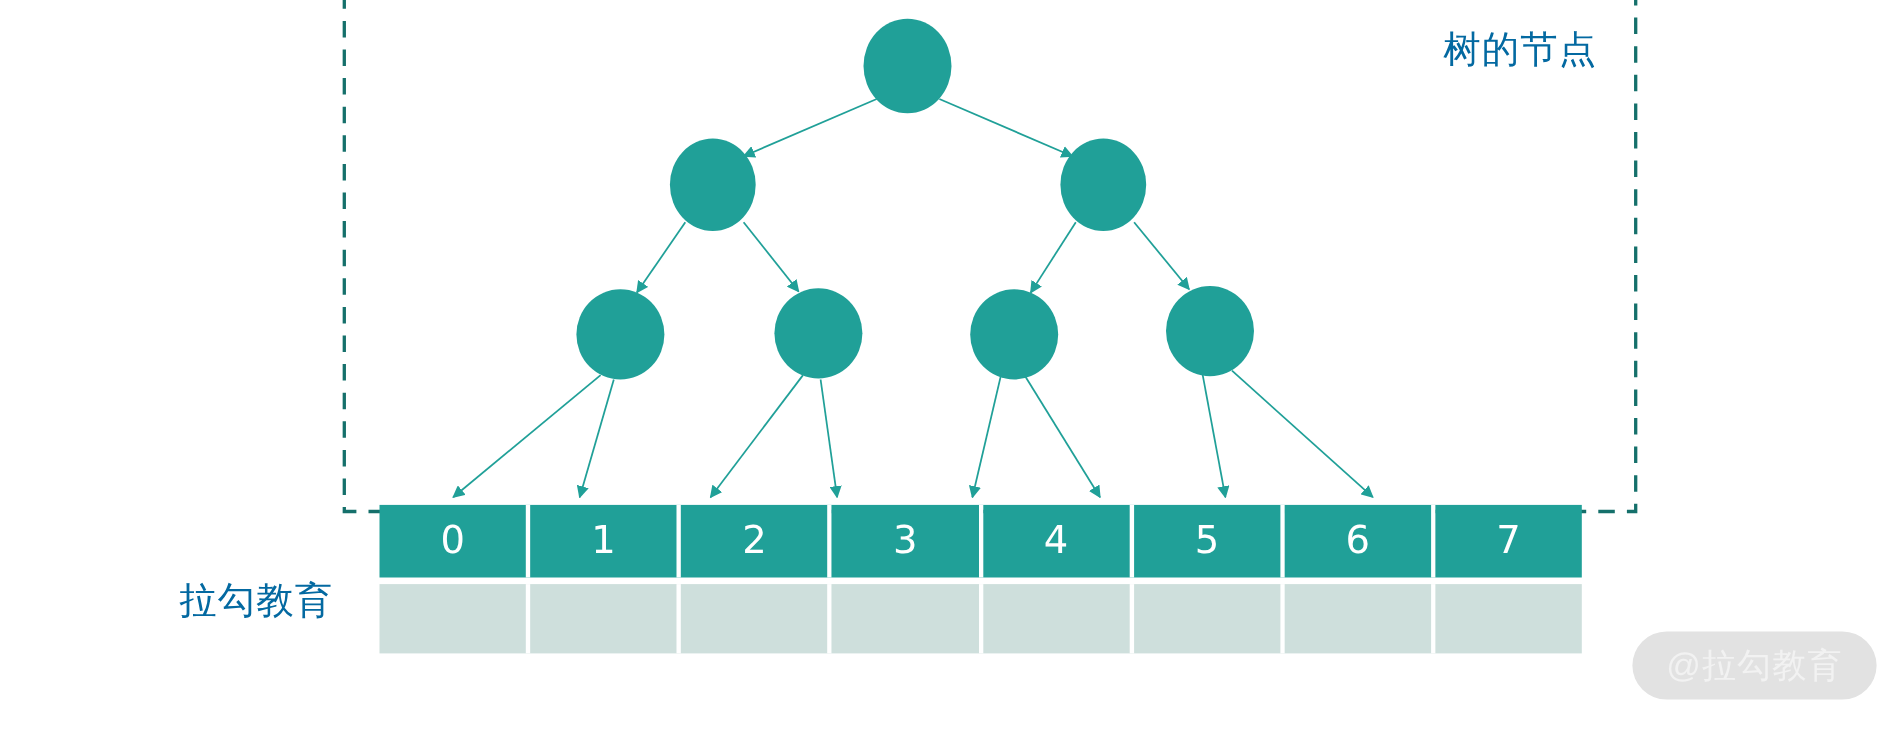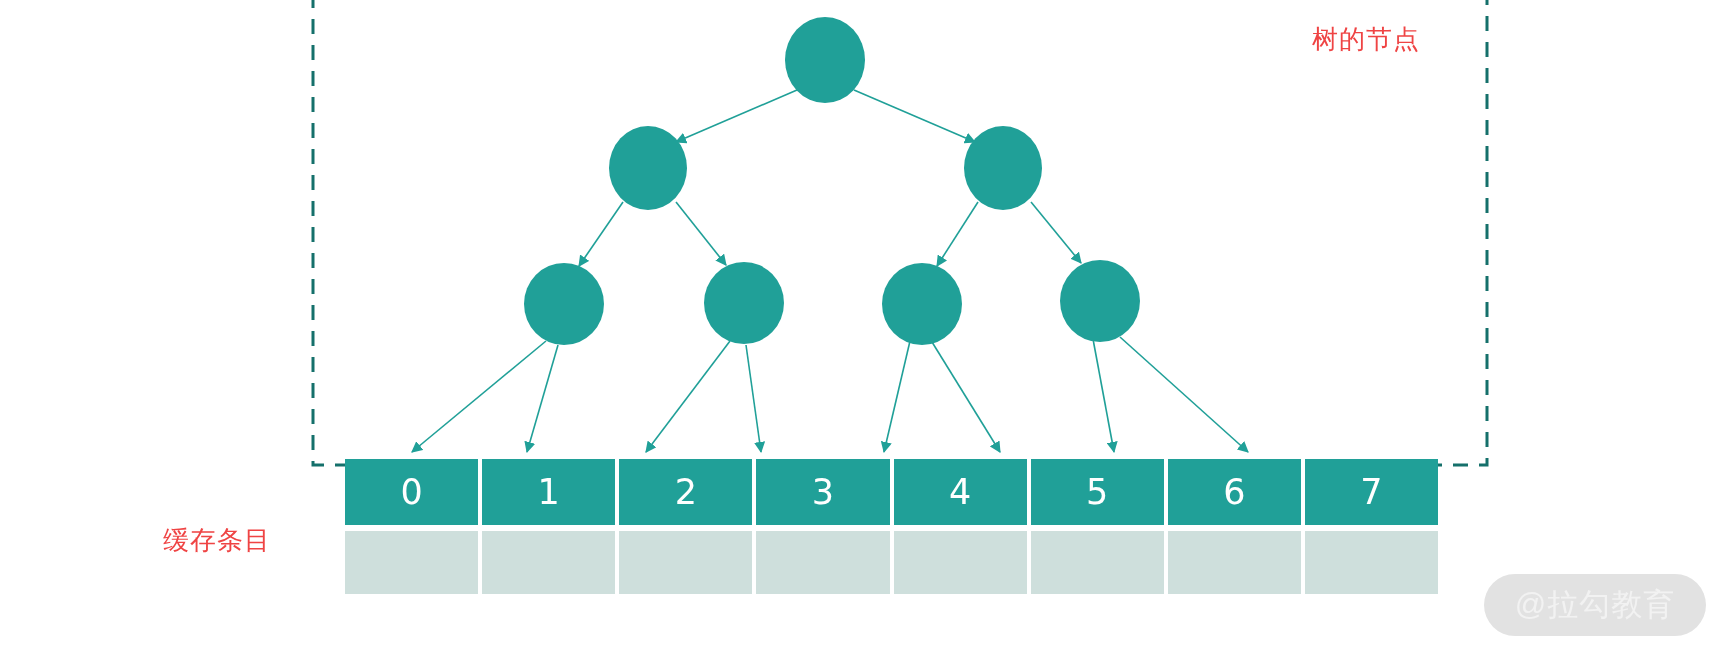--- a/index.html
+++ b/index.html
@@ -5,22 +5,22 @@
   html,body{margin:0;padding:0;background:#ffffff;}
   body{width:1728px;height:670px;position:relative;overflow:hidden;
        font-family:"Liberation Sans","DejaVu Sans",sans-serif;}
 
   #stage{position:absolute;left:0;top:0;width:1728px;height:670px;}
 
   #tree-svg{position:absolute;left:0;top:0;width:1728px;height:670px;}
 
   .region-label{
     position:absolute;
-    color:#ef4444;
-    font-size:26px;
+    color:#0369a1;
+    font-size:34px;
     letter-spacing:1px;
     white-space:nowrap;
     font-family:Liberation Mono, monospace;
   }
   #tree-region-label{ left:1312px; top:22px; }
   #cache-row-label{ left:163px; top:523px; }
 
   #cache-table{
     position:absolute;
     left:345px; top:459px;
@@ -101,21 +101,21 @@
         <ellipse cx="1003" cy="168" rx="39" ry="42" fill="#20a098"></ellipse>
         <ellipse cx="564" cy="304" rx="40" ry="41" fill="#20a098"></ellipse>
         <ellipse cx="744" cy="303" rx="40" ry="41" fill="#20a098"></ellipse>
         <ellipse cx="922" cy="304" rx="40" ry="41" fill="#20a098"></ellipse>
         <ellipse cx="1100" cy="301" rx="40" ry="41" fill="#20a098"></ellipse>
       </g>
   </svg>
 
   <div class="region-label" id="tree-region-label">树的节点</div>
 
-  <div class="region-label" id="cache-row-label">缓存条目</div>
+  <div class="region-label" id="cache-row-label">拉勾教育</div>
 
   <div id="cache-table">
     <div class="cache-row index-row" id="cache-index-row">
         <div class="cache-cell">0</div>
         <div class="cache-cell">1</div>
         <div class="cache-cell">2</div>
         <div class="cache-cell">3</div>
         <div class="cache-cell">4</div>
         <div class="cache-cell">5</div>
         <div class="cache-cell">6</div>

